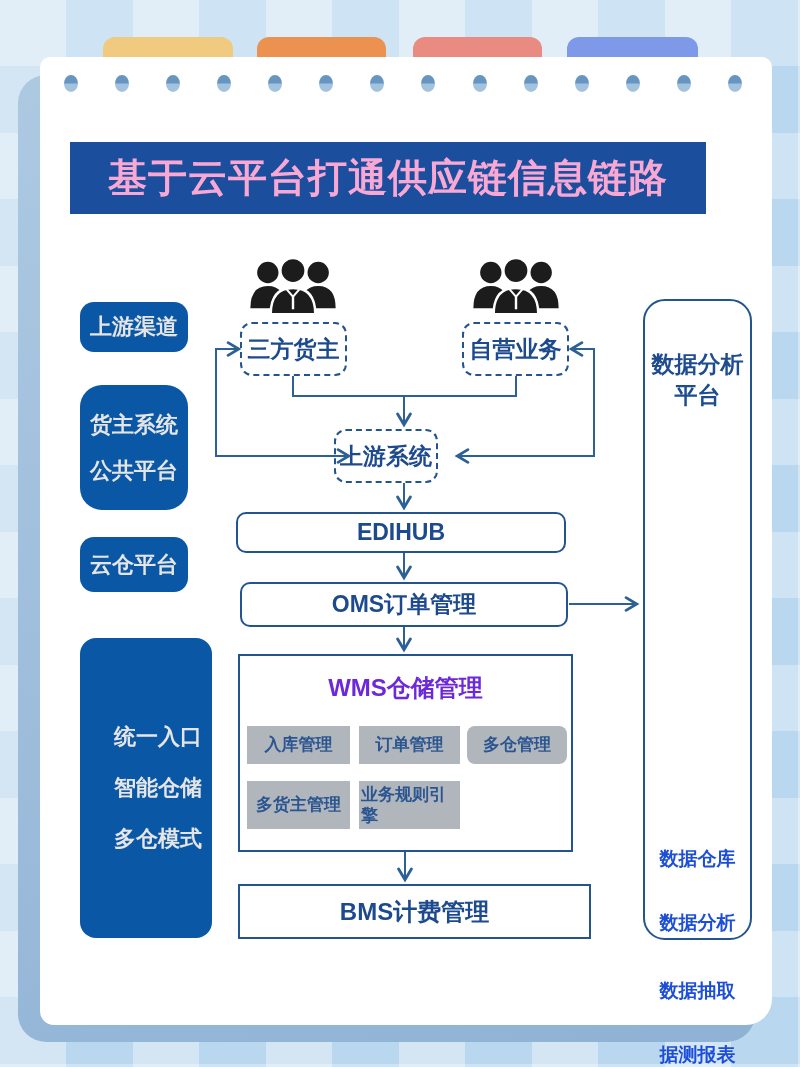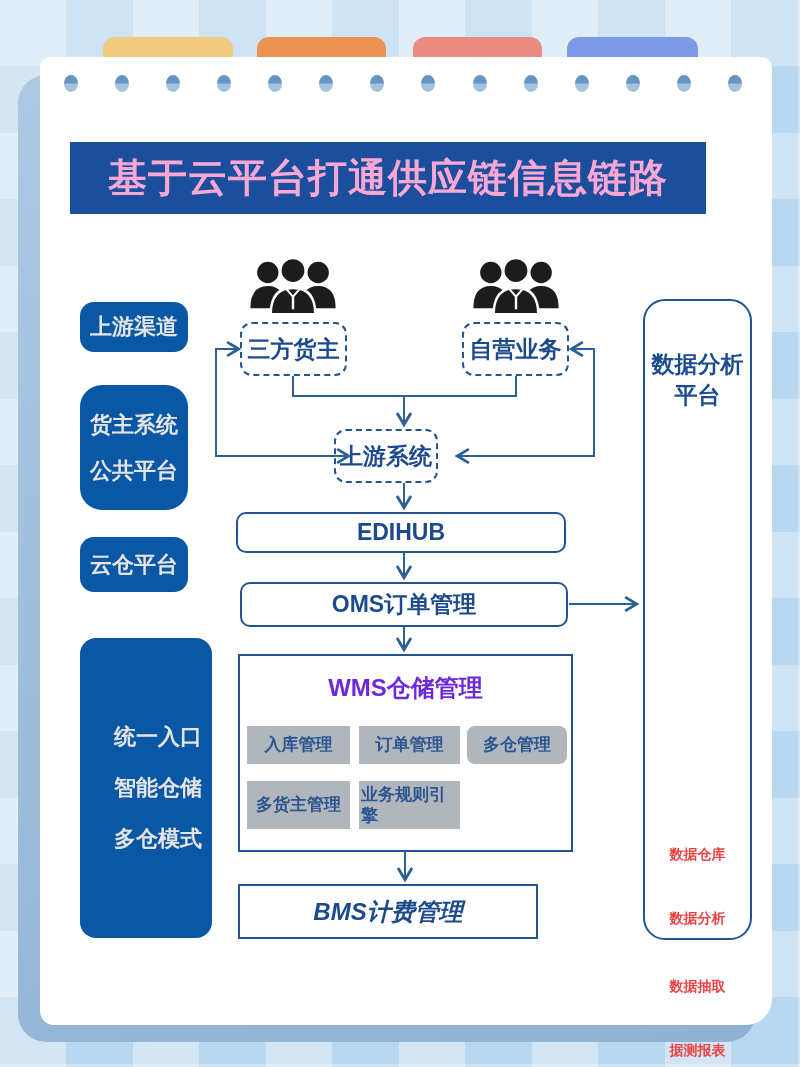--- a/index.html
+++ b/index.html
@@ -47,31 +47,31 @@
   .b-upstream{left:334px;top:429px;width:104px;height:54px;}
   .b-edihub{left:236px;top:512px;width:330px;height:41px;}
   .b-oms{left:240px;top:582px;width:328px;height:45px;}
   .wms{left:238px;top:654px;width:335px;height:198px;border:2px solid #24548f;background:#fff;box-sizing:border-box;}
   .wms-title{position:absolute;left:0;top:16px;width:100%;text-align:center;
     color:#6d28d9;font-weight:bold;font-size:24px;}
   .chip{position:absolute;background:#b1b6bc;color:#2a5590;font-weight:bold;font-size:17px;
     display:flex;align-items:center;justify-content:center;text-align:left;line-height:1.25;padding:0 2px;box-sizing:border-box;}
   .r1{top:70px;height:38px;} .r2{top:125px;height:48px;}
   .c1{left:7px;width:103px;} .c2{left:119px;width:101px;} .c3{left:227px;width:100px;border-radius:8px;}
-  .b-bms{left:238px;top:884px;width:300px;height:55px;font-style:italic;}
+  .b-bms{left:238px;top:884px;width:353px;height:55px;}
   
   .people{position:absolute;width:100px;height:62px;}
   .pg1{left:243px;top:256px;} .pg2{left:466px;top:256px;}
   
   .panel{left:643px;top:299px;width:109px;height:641px;border:2px solid #24548f;
     border-radius:22px;background:#ffffff;box-sizing:border-box;}
   .panel-title{position:absolute;left:0;top:48px;width:100%;text-align:center;
     color:#1d4c8f;font-weight:bold;font-size:23px;line-height:1.35;padding:0 2px;box-sizing:border-box;}
   .panel-item{position:absolute;left:0;width:100%;text-align:center;
-    color:#ef4444;font-weight:bold;font-size:14px;}
+    color:#1d4ed8;font-weight:bold;font-size:19px;}
   .pi-0{top:545px;} .pi-1{top:609px;} .pi-2{top:677px;} .pi-3{top:741px;}
   
   .connectors{left:0;top:0;width:800px;height:1067px;pointer-events:none;}
 </style>
 </head>
 <body>
 
 <div id="page">
 
   <div class="tab tab-yellow"></div>

